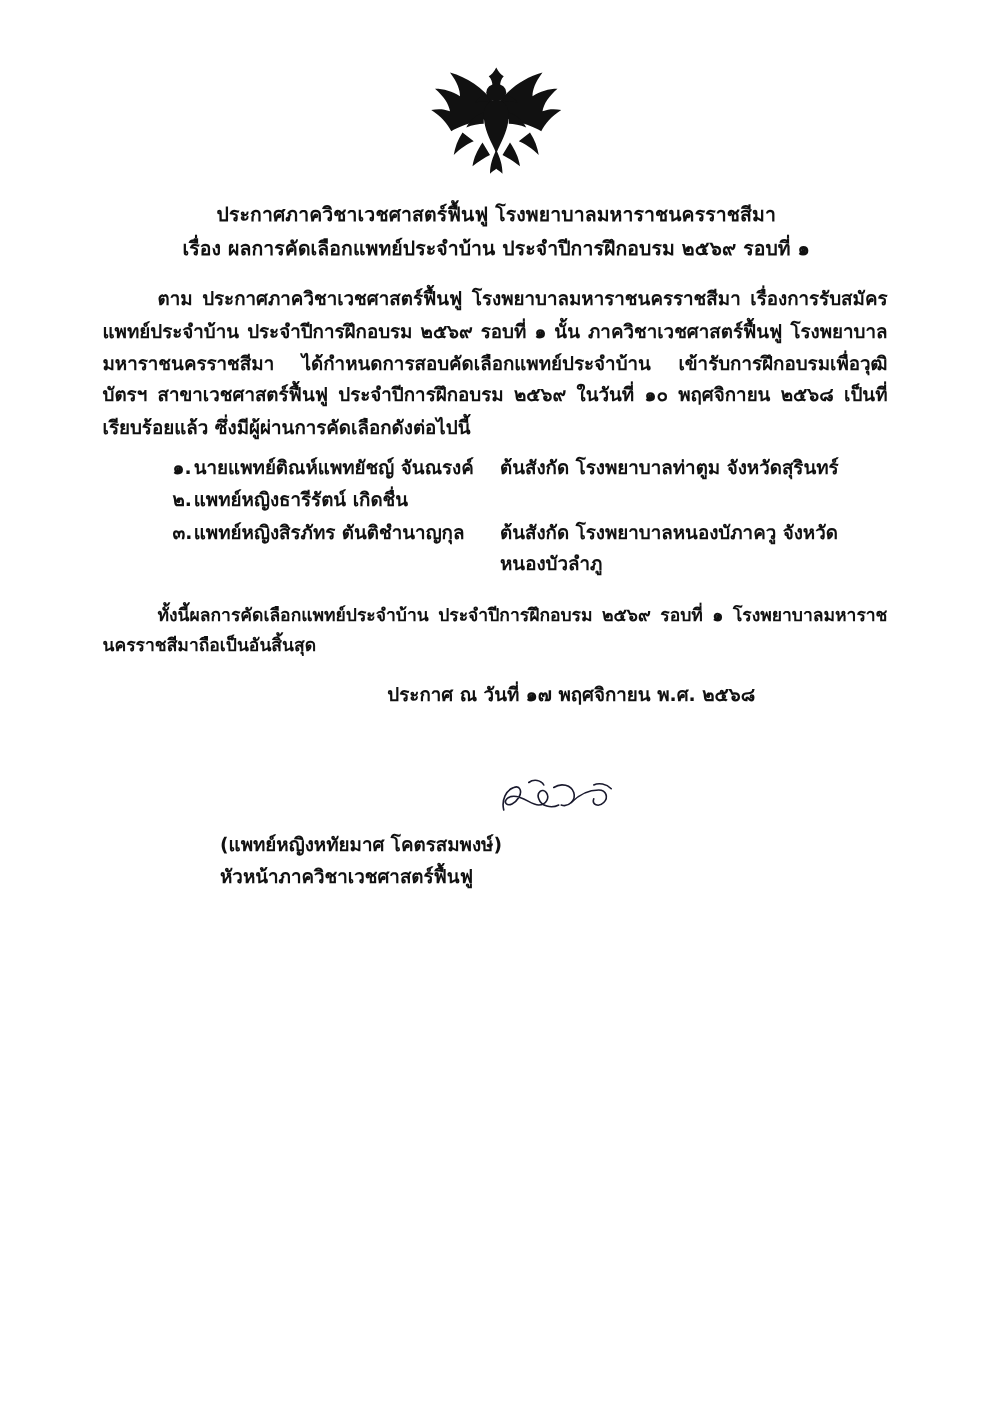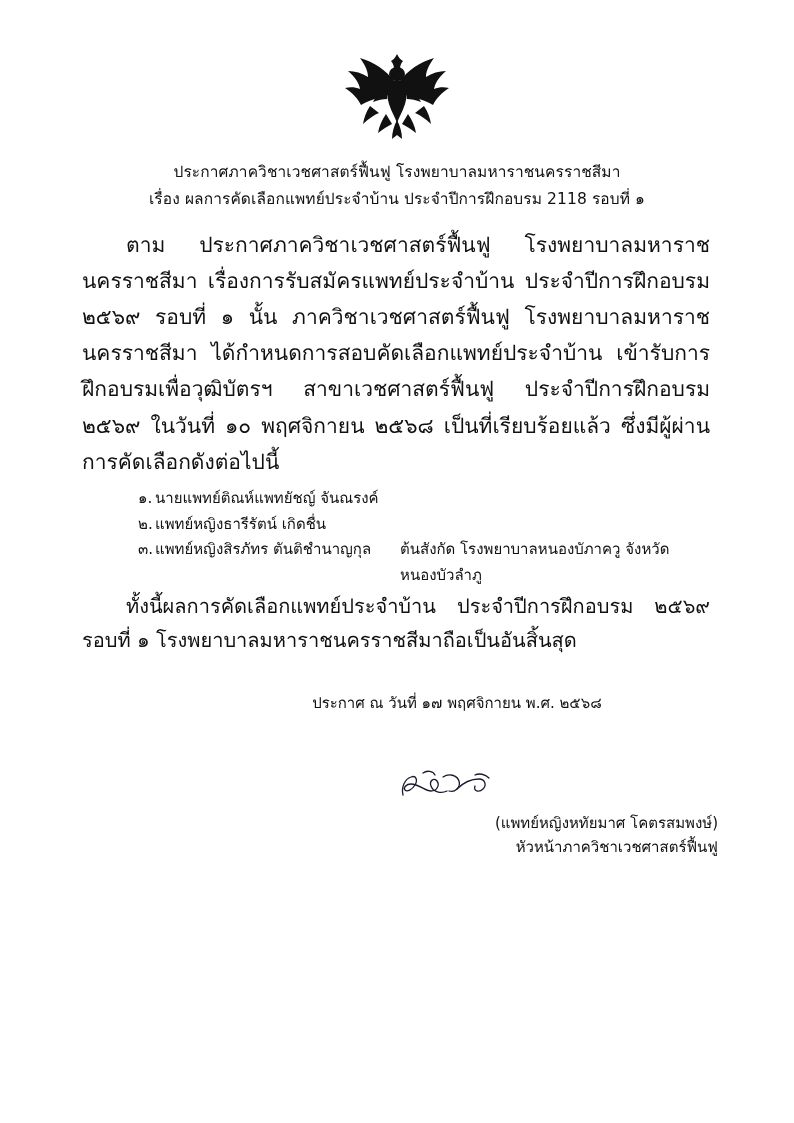--- a/index.html
+++ b/index.html
@@ -14,20 +14,21 @@
     color: #111111;
     position: relative;
     overflow: hidden;
   }
   .page {
     width: 794px;
     height: 1123px;
     box-sizing: border-box;
     padding: 40px 76px 0 76px;
     position: relative;
+    font-weight: bold;
   }
 
   
   .emblem-wrap {
     display: flex;
     justify-content: center;
     align-items: flex-start;
     margin-top: 6px;
     margin-bottom: 14px;
   }
@@ -46,21 +47,21 @@
     letter-spacing: 0.1px;
   }
   .heading .line2 {
     display: block;
     margin-top: 3px;
   }
 
   
   .body-block {
     margin-top: 16px;
-    font-size: 21px;
+    font-size: 15px;
     line-height: 1.72;
     text-align: justify;
     text-justify: inter-word;
     padding: 0 8px 0 6px;
   }
   .indent {
     display: inline-block;
     width: 44px;
   }
 
@@ -81,38 +82,39 @@
   }
   .list-name {
     width: 245px;
     flex: 0 0 auto;
   }
   .list-affil {
     flex: 1 1 auto;
   }
 
   .closing {
-    font-size: 20px;
+    margin-top: 16px;
+    font-size: 14px;
     line-height: 1.72;
     text-align: justify;
     padding: 0 8px 0 6px;
   }
 
   
   .date-line {
-    margin-top: 33px;
+    margin-top: 15px;
     font-size: 15px;
     text-align: center;
     padding-left: 120px;
   }
 
   
   .sign-block {
     margin-top: 48px;
-    text-align: right;
+    text-align: left;
     padding-left: 100px;
     font-size: 15px;
     line-height: 1.62;
   }
   .signature-mark {
     height: 44px;
     display: flex;
     justify-content: center;
     align-items: flex-end;
     margin-bottom: 4px;
@@ -155,31 +157,32 @@
 
           <path d="M28 60 C24 66 22 72 21 78 C26 73 32 69 37 67 Z"></path>
           <path d="M82 60 C86 66 88 72 89 78 C84 73 78 69 73 67 Z"></path>
         </g>
       </svg>
     </div>
   </div>
 
   <div class="heading">
     <span>ประกาศภาควิชาเวชศาสตร์ฟื้นฟู โรงพยาบาลมหาราชนครราชสีมา</span>
-    <span class="line2">เรื่อง ผลการคัดเลือกแพทย์ประจำบ้าน ประจำปีการฝึกอบรม 2118 รอบที่ ๑</span>
+    <span class="line2">เรื่อง ผลการคัดเลือกแพทย์ประจำบ้าน ประจำปีการฝึกอบรม ๒๕๖๙ รอบที่ ๑</span>
   </div>
 
   <div class="body-block">
     <span class="indent"></span><span>ตาม ประกาศภาควิชาเวชศาสตร์ฟื้นฟู โรงพยาบาลมหาราชนครราชสีมา เรื่องการรับสมัครแพทย์ประจำบ้าน ประจำปีการฝึกอบรม ๒๕๖๙ รอบที่ ๑ นั้น ภาควิชาเวชศาสตร์ฟื้นฟู โรงพยาบาลมหาราชนครราชสีมา ได้กำหนดการสอบคัดเลือกแพทย์ประจำบ้าน เข้ารับการฝึกอบรมเพื่อวุฒิบัตรฯ สาขาเวชศาสตร์ฟื้นฟู ประจำปีการฝึกอบรม ๒๕๖๙ ในวันที่ ๑๐ พฤศจิกายน ๒๕๖๘ เป็นที่เรียบร้อยแล้ว ซึ่งมีผู้ผ่านการคัดเลือกดังต่อไปนี้</span>
   </div>
 
   <div class="list">
     <div class="list-row">
       <span class="list-num">๑.</span>
       <span class="list-name">นายแพทย์ติณห์แพทยัชญ์ จันณรงค์</span>
+      <span class="list-affil">ต้นสังกัด โรงพยาบาลท่าตูม จังหวัดสุรินทร์</span>
     </div>
     <div class="list-row">
       <span class="list-num">๒.</span>
       <span class="list-name">แพทย์หญิงธารีรัตน์ เกิดชื่น</span>
     </div>
     <div class="list-row">
       <span class="list-num">๓.</span>
       <span class="list-name">แพทย์หญิงสิรภัทร ตันติชำนาญกุล</span>
       <span class="list-affil">ต้นสังกัด โรงพยาบาลหนองบัภาควู จังหวัดหนองบัวลำภู</span>
     </div>

